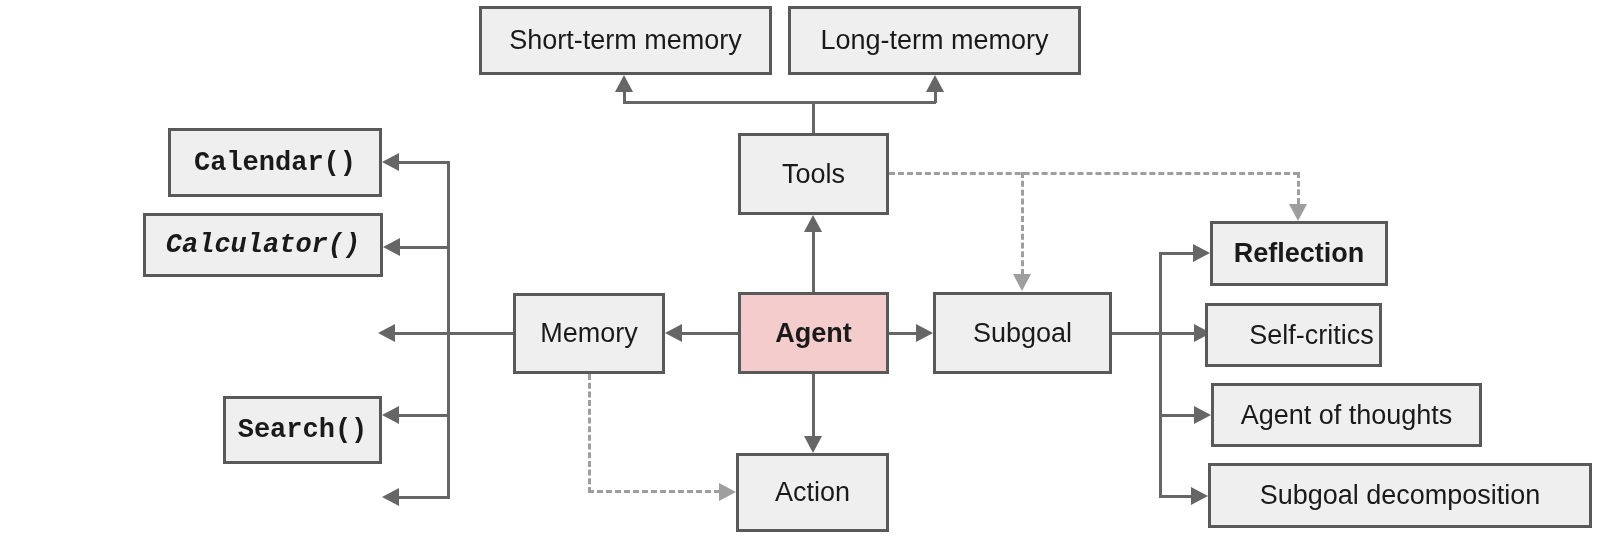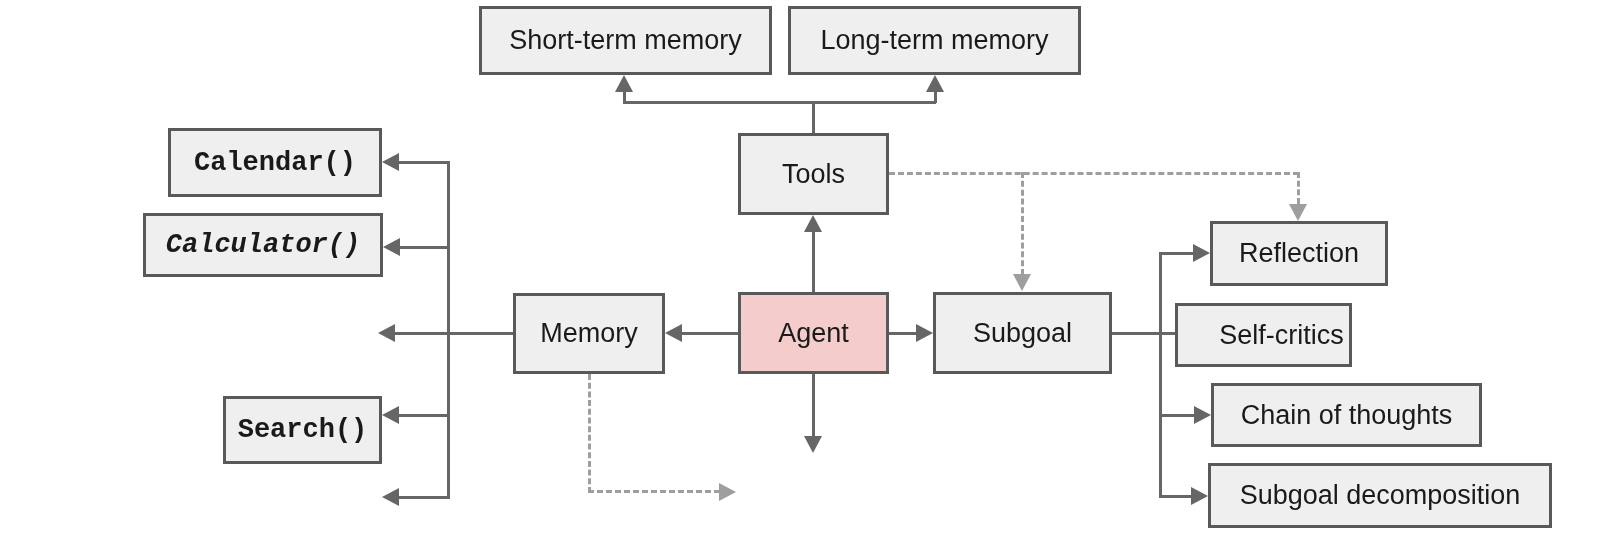--- a/index.html
+++ b/index.html
@@ -25,21 +25,21 @@
     border:3px solid var(--node-border);
     display:flex;align-items:center;justify-content:center;
     font-size:27px;color:var(--text);
     white-space:nowrap;
   }
   .mono{
     font-family:"Liberation Mono","DejaVu Sans Mono",monospace;
     font-weight:700;font-size:27px;
   }
   .pink{background:var(--agent-fill);}
-  .bold{font-weight:400;}
+  .bold{font-weight:700;}
   .line{position:absolute;background:var(--solid-edge);}
   .dash-h{position:absolute;height:0;border-top:3px dashed var(--dashed-edge);}
   .dash-v{position:absolute;width:0;border-left:3px dashed var(--dashed-edge);}
   .ah{position:absolute;width:0;height:0;}
   .ah-left{border-top:9px solid transparent;border-bottom:9px solid transparent;border-right:17px solid var(--solid-edge);}
   .ah-right{border-top:9px solid transparent;border-bottom:9px solid transparent;border-left:17px solid var(--solid-edge);}
   .ah-up{border-left:9px solid transparent;border-right:9px solid transparent;border-bottom:17px solid var(--solid-edge);}
   .ah-down{border-left:9px solid transparent;border-right:9px solid transparent;border-top:17px solid var(--solid-edge);}
   .ah-down-g{border-left:9px solid transparent;border-right:9px solid transparent;border-top:17px solid var(--dashed-edge);}
   .ah-right-g{border-top:9px solid transparent;border-bottom:9px solid transparent;border-left:17px solid var(--dashed-edge);}
@@ -103,19 +103,20 @@
   <div class="node mono" style="left:168px;top:128px;width:214px;height:69px;">Calendar()</div>
   <div class="node mono" style="left:143px;top:213px;width:240px;height:64px;font-style:italic;">Calculator()</div>
   <div class="node mono" style="left:223px;top:396px;width:159px;height:68px;">Search()</div>
 
   <div class="node" style="left:788px;top:6px;width:293px;height:69px;">Long-term memory</div>
   <div class="node" style="left:479px;top:6px;width:293px;height:69px;">Short-term memory</div>
   <div class="node" style="left:738px;top:133px;width:151px;height:82px;">Tools</div>
   <div class="node" style="left:513px;top:293px;width:152px;height:81px;">Memory</div>
   <div class="node pink bold" style="left:738px;top:292px;width:151px;height:82px;">Agent</div>
   <div class="node" style="left:933px;top:292px;width:179px;height:82px;">Subgoal</div>
+  <div class="node" style="left:736px;top:453px;width:153px;height:79px;">Action</div>
 
-  <div class="node" style="left:1210px;top:221px;width:178px;height:65px;">Reflection</div>
-  <div class="node" style="left:1175px;top:303px;width:177px;height:64px;padding-left:36px;">Self-critics</div>
-  <div class="node" style="left:1211px;top:383px;width:271px;height:64px;">Chain of thoughts</div>
-  <div class="node" style="left:1208px;top:463px;width:344px;height:65px;">Subgoal decomposition</div>
+  <div class="node" style="left:1210px;top:221px;width:178px;height:65px;font-weight:bold;">Reflection</div>
+  <div class="node" style="left:1205px;top:303px;width:177px;height:64px;padding-left:36px;">Self-critics</div>
+  <div class="node" style="left:1211px;top:383px;width:271px;height:64px;">Agent of thoughts</div>
+  <div class="node" style="left:1208px;top:463px;width:384px;height:65px;">Subgoal decomposition</div>
 
 </div>
 
 </body></html>

